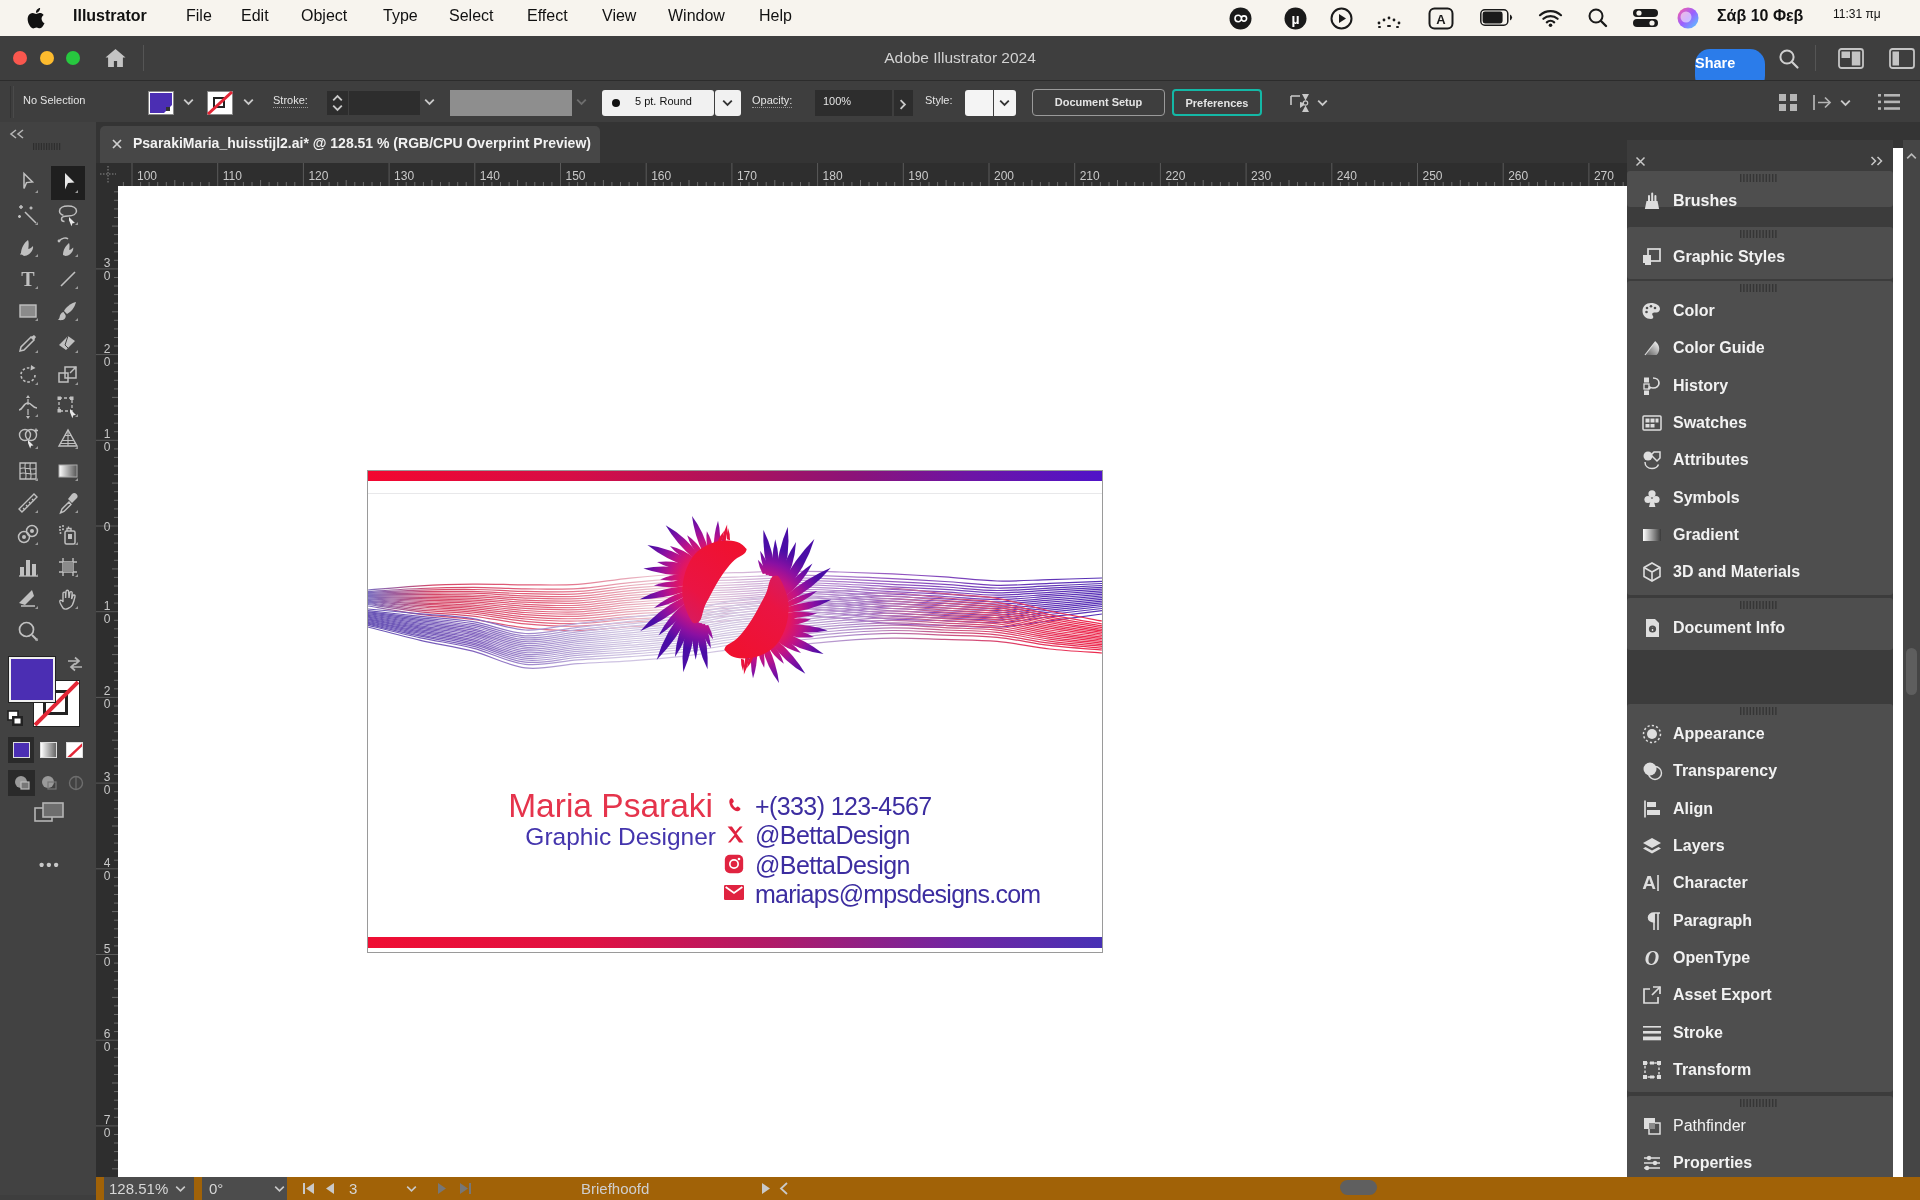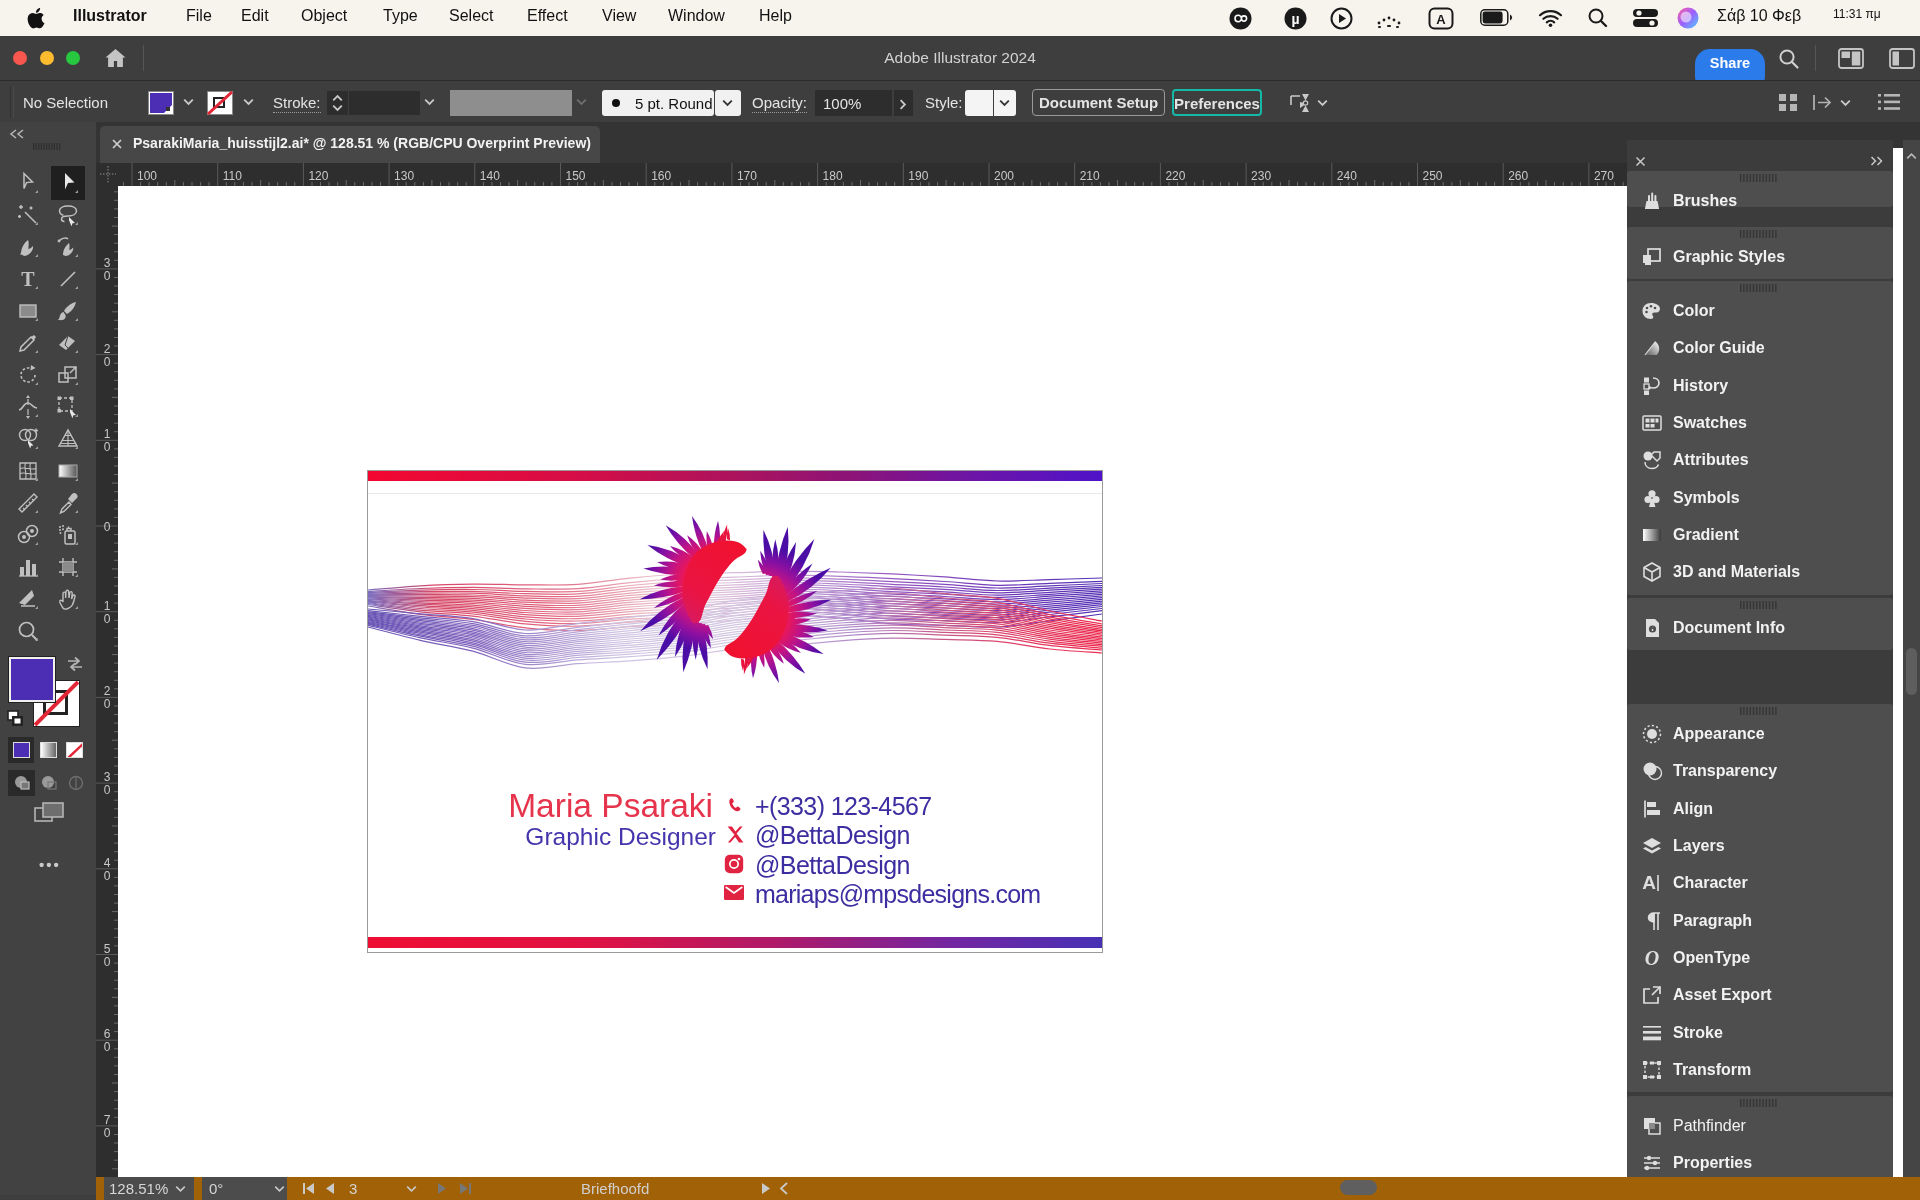--- a/index.html
+++ b/index.html
@@ -75,49 +75,49 @@
  <defs>
         <linearGradient id="siri" x1="0" y1="0" x2="1" y2="1">
           <stop offset="0" stop-color="#ff5fa0"></stop>
           <stop offset="0.5" stop-color="#9b5fff"></stop>
           <stop offset="1" stop-color="#4fd0ff"></stop>
         </linearGradient>
       </defs>
  <circle cx="12" cy="12" r="10.5" fill="url(#siri)"></circle>
       <circle cx="10" cy="11" r="5.5" fill="#fff" opacity="0.55"></circle>
 </svg>
-<span class="ab" style="left:492px;top:7px;font-size:16px;font-weight:400">Σάβ 10 Φεβ</span>
+<span class="ab" style="left:492px;top:7px;font-size:16px;font-weight:700">Σάβ 10 Φεβ</span>
 <span class="ab" style="left:608px;top:7px;font-size:12px;font-weight:500">11:31 πμ</span>
 </div>
 <div class="ab" style="left:0;top:36px;width:1920px;height:44px;background:#3e3e3e">
 <div class="ab" style="left:13px;top:50%;margin-top:-7px;width:14px;height:14px;border-radius:50%;background:#f9574e"></div>
 <div class="ab" style="left:40px;top:50%;margin-top:-7px;width:14px;height:14px;border-radius:50%;background:#fdbb2e"></div>
 <div class="ab" style="left:66px;top:50%;margin-top:-7px;width:14px;height:14px;border-radius:50%;background:#27c83f"></div>
 <svg class="ab" style="left:103px;top:10px" width="25" height="24" viewBox="0 0 25 24">
  <path d="M12.5 3L2.5 11.5h2.6V21h5.8v-6h3.2v6h5.8v-9.5h2.6z" fill="#c4c4c4"></path>
     </svg>
 <div class="ab" style="left:143px;top:9px;width:1px;height:26px;background:#555"></div>
 <div class="ab" style="left:0;top:0;width:1920px;height:44px;text-align:center;line-height:44px;color:#d2d2d2;font-size:15.5px">Adobe Illustrator 2024</div>
-<div class="ab" style="left:1695px;top:13px;width:70px;height:42px;border-radius:15px;background:#2b7cea;color:#fff;font-size:14.5px;font-weight:700;text-align:center;line-height:29px">Share</div>
+<div class="ab" style="left:1695px;top:13px;width:70px;height:42px;border-radius:15px;background:#2b7cea;color:#fff;font-size:14.5px;font-weight:700;text-align:left;line-height:29px">Share</div>
 <svg class="ab" style="left:1777px;top:11px" width="24" height="24" viewBox="0 0 24 24">
  <circle cx="10" cy="10" r="6.6" fill="none" stroke="#cfcfcf" stroke-width="2"></circle>
       <path d="M15 15l5.5 5.5" stroke="#cfcfcf" stroke-width="2.2" stroke-linecap="round"></path>
     </svg>
 <div class="ab" style="left:1815px;top:9px;width:1px;height:26px;background:#555"></div>
 <svg class="ab" style="left:1838px;top:12px" width="26" height="21" viewBox="0 0 26 21">
  <rect x="1" y="1" width="24" height="19" rx="2.5" fill="none" stroke="#c4c4c4" stroke-width="1.8"></rect>
  <rect x="3.5" y="3.5" width="8.5" height="6.5" fill="#c4c4c4"></rect>
       <rect x="13.8" y="3.5" width="8.5" height="14" fill="#c4c4c4"></rect>
     </svg>
 <svg class="ab" style="left:1889px;top:12px" width="26" height="21" viewBox="0 0 26 21">
  <rect x="1" y="1" width="24" height="19" rx="2.5" fill="none" stroke="#c4c4c4" stroke-width="1.8"></rect>
  <rect x="3.5" y="3.5" width="6.5" height="14" fill="#c4c4c4"></rect>
     </svg>
 </div>
-<div class="ab" style="left:0;top:80px;width:1920px;height:42px;background:#3e3e3e;border-top:1px solid #2c2c2c;color:#e4e4e4;font-size:15px">
+<div class="ab" style="left:0;top:80px;width:1920px;height:42px;background:#3e3e3e;border-top:1px solid #2c2c2c;color:#e4e4e4;font-size:11px">
 <div class="ab" style="left:10px;top:5px;width:1px;height:32px;background:#333"></div>
 <div class="ab" style="left:13px;top:5px;width:1px;height:32px;background:#4a4a4a"></div>
 <span class="ab" style="left:23px;top:13px">No Selection</span>
 <div class="ab" style="left:148px;top:10px;width:26px;height:24px;background:#fff;border:1px solid #888">
  <div class="ab" style="left:1px;top:1px;width:22px;height:20px;background:#4b2eb3"></div>
  <div class="ab" style="left:14px;top:12px;width:0;height:0;border-style:solid;border-width:0 0 10px 10px;border-color:transparent transparent #fff transparent"></div>
  <div class="ab" style="left:17px;top:15px;width:4px;height:4px;background:#333"></div>
 </div>
 <svg class="ab" style="left:183px;top:17px" width="11" height="8" viewBox="0 0 11 8">
       <path d="M1.2 1.6l4.3 4.3 4.3-4.3" fill="none" stroke="#c9c9c9" stroke-width="1.8"></path>

